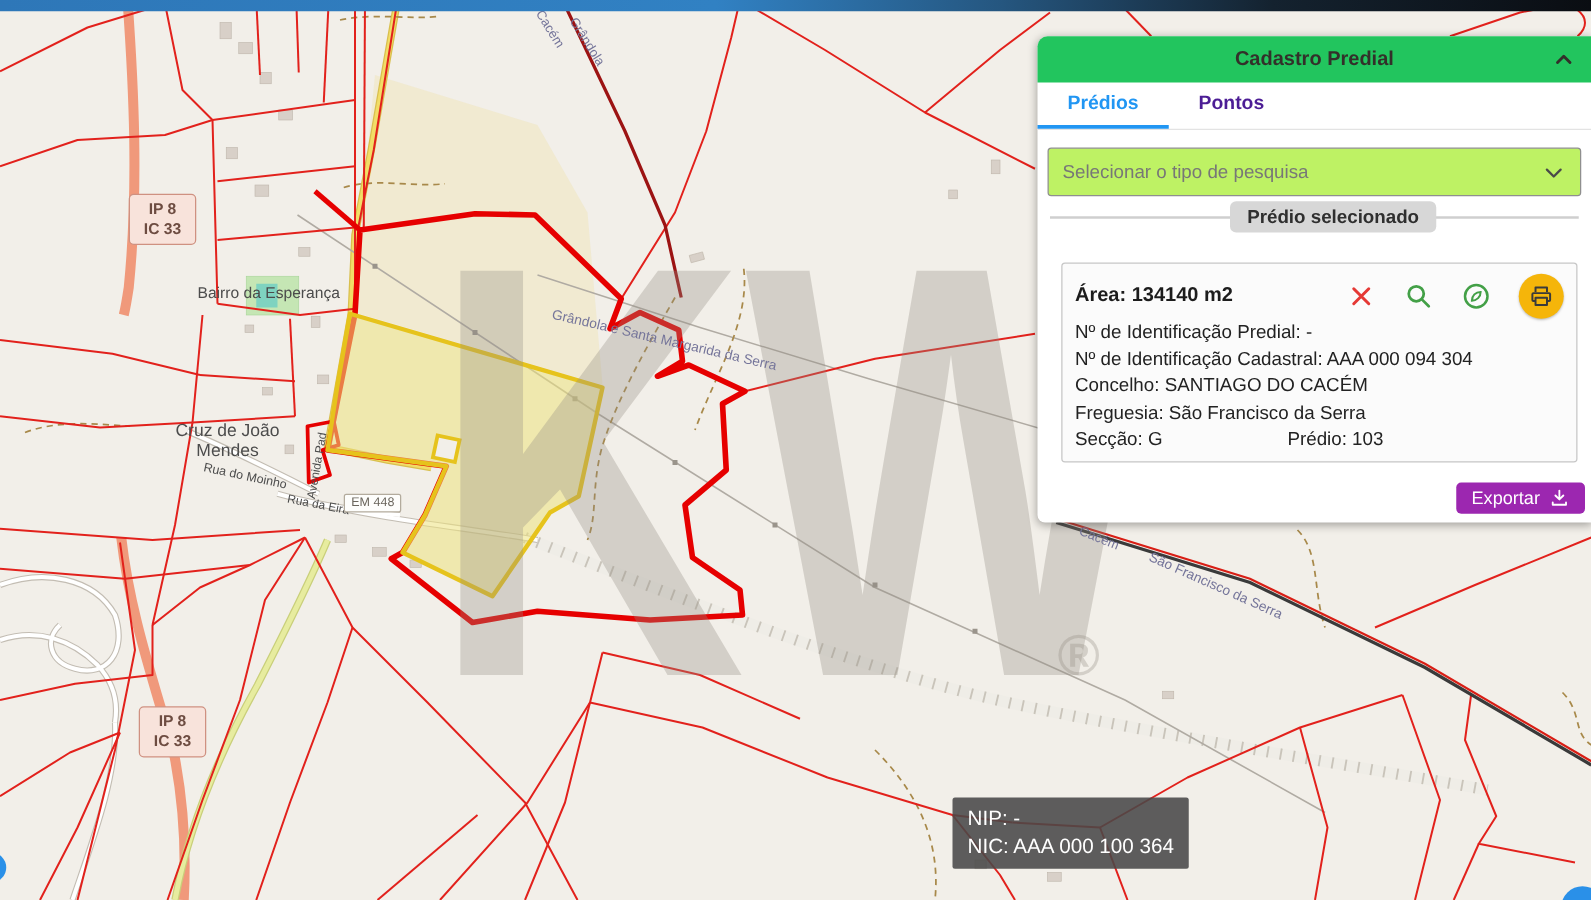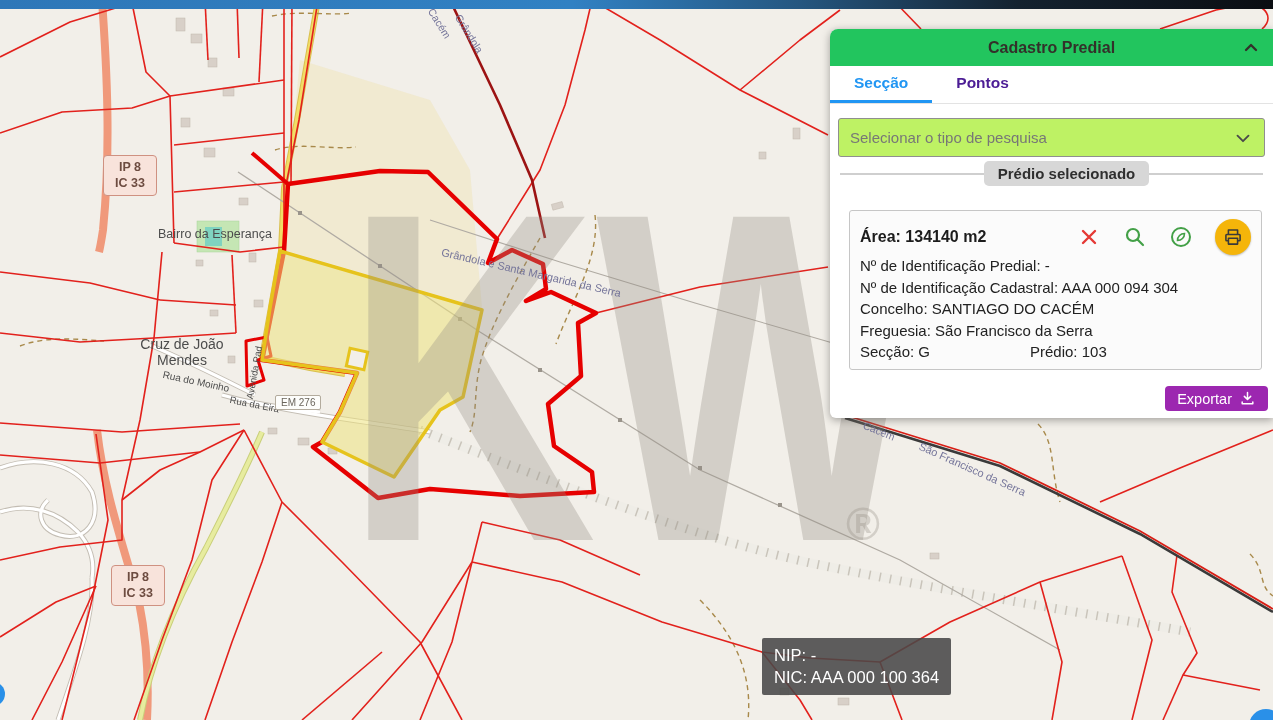--- a/index.html
+++ b/index.html
@@ -253,39 +253,39 @@
   <div class="maplabel placelabel rot" style="left:866px;top:419px;font-size:10.5px;transform:rotate(22deg);">Cacém</div>
 
   <div class="roadbadge" style="left:103px;top:155px;">
     <div>IP 8</div>
     <div>IC 33</div>
   </div>
   <div class="roadbadge" style="left:111px;top:565px;">
     <div>IP 8</div>
     <div>IC 33</div>
   </div>
-  <div class="embadge" style="left:275px;top:395px;">EM 276</div>
+  <div class="embadge" style="left:275px;top:395px;">EM 448</div>
 
   <div id="tooltip">
     <div>NIP: -</div>
     <div>NIC: AAA 000 100 364</div>
   </div>
 
   <div id="panel">
     <div id="panel-header">
       <span class="title">Cadastro Predial</span>
       <span id="panel-collapse">
         <svg width="24" height="24" viewBox="0 0 24 24">
           <path d="M7 14 L12 9 L17 14" fill="none" stroke="#33302a" stroke-width="2.3" stroke-linecap="round" stroke-linejoin="round"></path>
         </svg>
       </span>
     </div>
 
     <div id="tabs">
-      <div class="tab active">Secção</div>
+      <div class="tab active">Prédios</div>
       <div class="tab">Pontos</div>
     </div>
 
     <div id="select-box">
       <span class="ph">Selecionar o tipo de pesquisa</span>
       <svg width="22" height="22" viewBox="0 0 24 24">
         <path d="M6 9.5 L12 15.5 L18 9.5" fill="none" stroke="#4a4a4a" stroke-width="2" stroke-linecap="round" stroke-linejoin="round"></path>
       </svg>
     </div>
 

